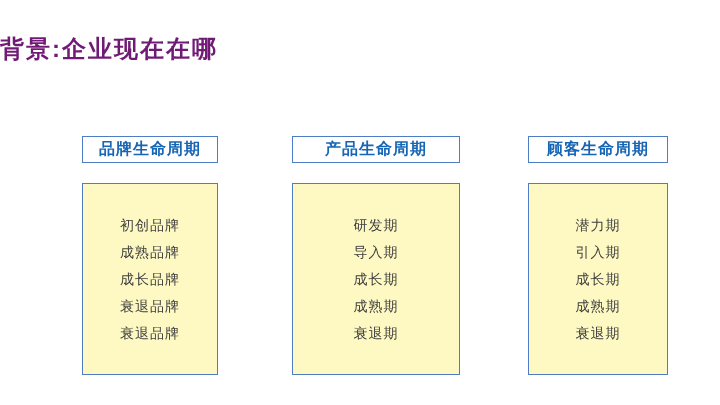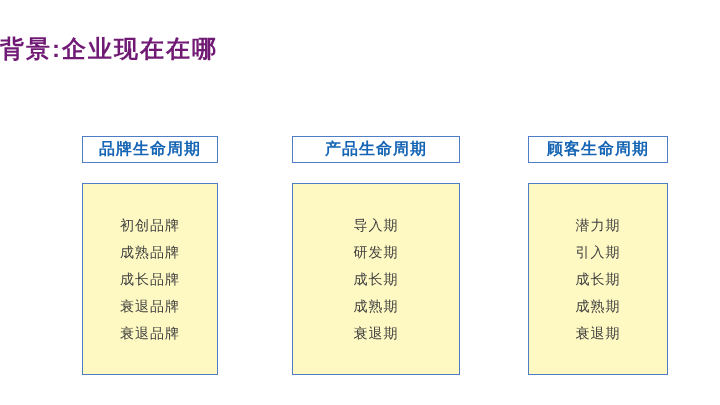--- a/index.html
+++ b/index.html
@@ -86,22 +86,22 @@
       <div class="item">成熟品牌</div>
       <div class="item">成长品牌</div>
       <div class="item">衰退品牌</div>
       <div class="item">衰退品牌</div>
     </div>
   </div>
 
   <div class="column col-2">
     <div class="header-box">产品生命周期</div>
     <div class="content-box">
+      <div class="item">研发期</div>
       <div class="item">导入期</div>
-      <div class="item">研发期</div>
       <div class="item">成长期</div>
       <div class="item">成熟期</div>
       <div class="item">衰退期</div>
     </div>
   </div>
 
   <div class="column col-3">
     <div class="header-box">顾客生命周期</div>
     <div class="content-box">
       <div class="item">潜力期</div>

